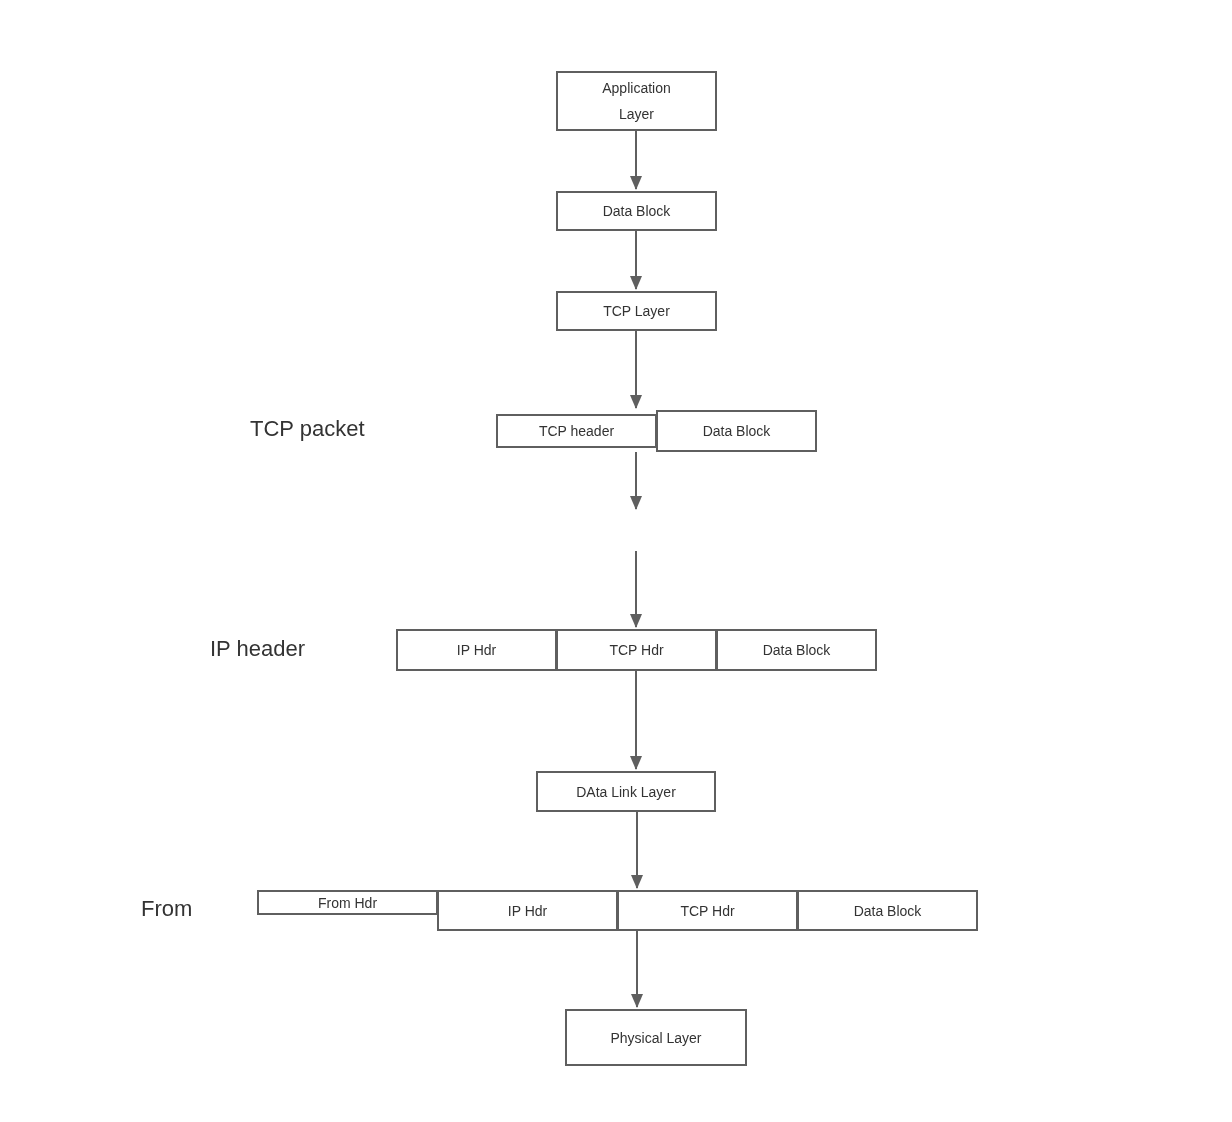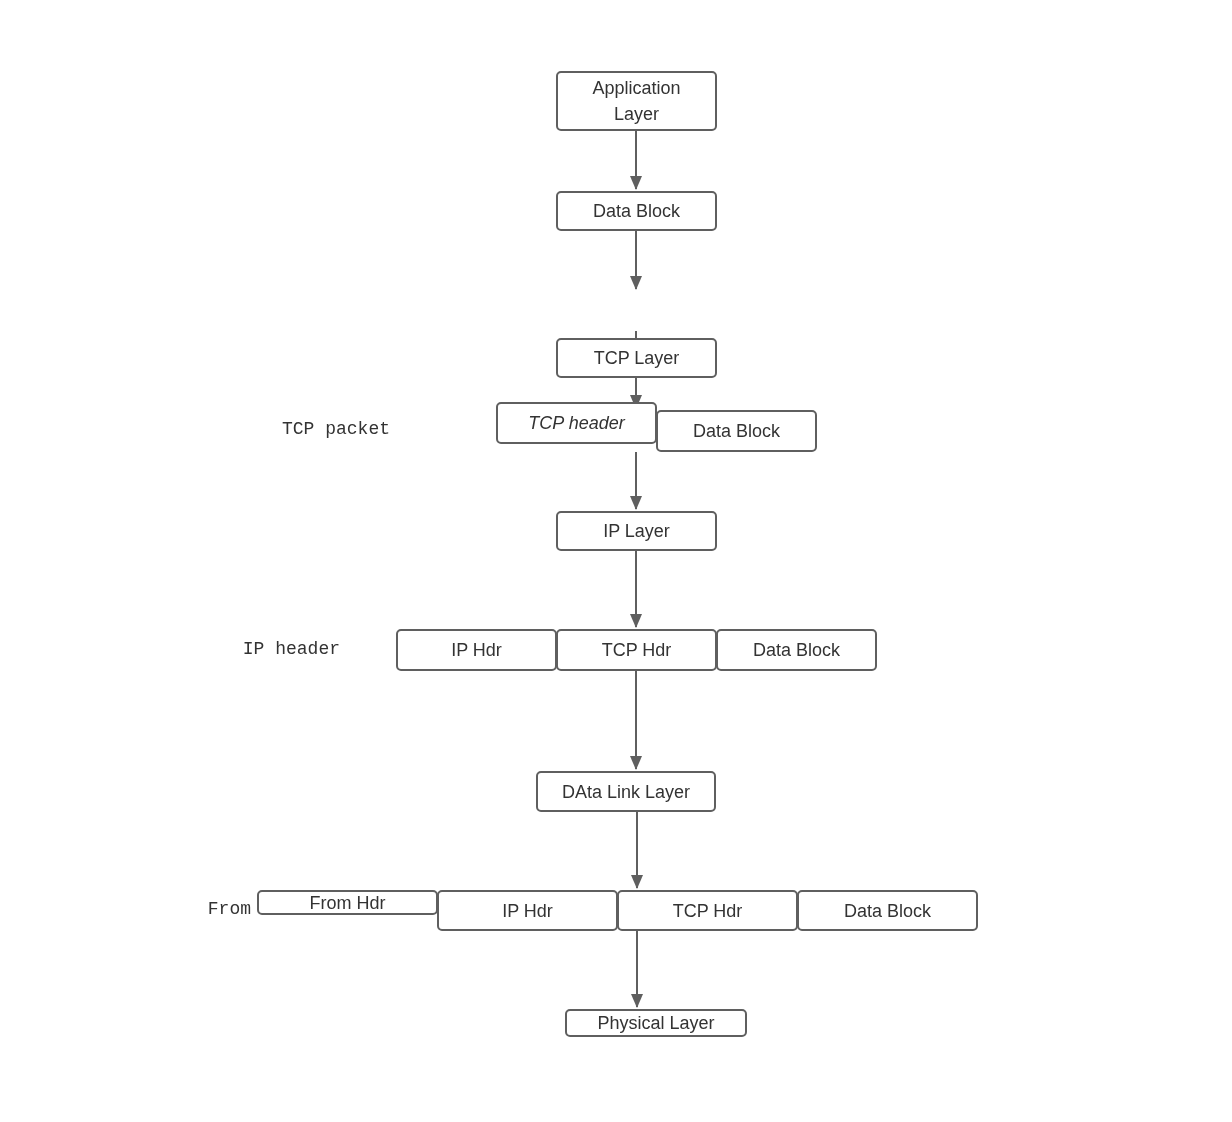--- a/index.html
+++ b/index.html
@@ -15,33 +15,32 @@
     width:1232px;height:1122px;
     background:var(--bg);
     font-family:"Liberation Sans", sans-serif;
     color:var(--text);
     overflow:hidden;
   }
   .node{
     position:absolute;
     box-sizing:border-box;
     border:2px solid var(--box-border);
-    border-radius:5px;
+    border-radius:0;
     background:var(--box-fill);
     display:flex;align-items:center;justify-content:center;
-    font-size:18px;line-height:26px;
+    font-size:14px;line-height:26px;
     text-align:center;
     white-space:pre-line;
   }
   .side-label{
     position:absolute;
-    font-size:18px;line-height:22px;
-    text-align:right;
+    font-size:22px;line-height:22px;
+    text-align:left;
     color:var(--text);
-    font-family:Liberation Mono, monospace;
   }
   .connectors{
     position:absolute;left:0;top:0;width:1232px;height:1122px;
   }
   .connectors line{stroke:var(--arrow);stroke-width:2;}
   .connectors .head{fill:var(--arrow);}
 </style>
 </head>
 <body>
 
@@ -61,36 +60,35 @@
     <line x1="636" y1="671" x2="636" y2="769" marker-end="url(#arrowhead)"></line>
     <line x1="637" y1="812" x2="637" y2="888" marker-end="url(#arrowhead)"></line>
     <line x1="637" y1="931" x2="637" y2="1007" marker-end="url(#arrowhead)"></line>
   </svg>
 
   <div class="node" style="left:556px;top:71px;width:161px;height:60px;">Application
 Layer</div>
 
   <div class="node" style="left:556px;top:191px;width:161px;height:40px;">Data Block</div>
 
-  <div class="node" style="left:556px;top:291px;width:161px;height:40px;margin-top:47px;">TCP Layer</div>
+  <div class="node" style="left:556px;top:291px;width:161px;height:40px;">TCP Layer</div>
 
   <div class="side-label" style="left:250px;top:418px;width:140px;">TCP packet</div>
-  <div class="node" style="left:496px;top:402px;width:161px;height:42px;font-style:italic;">TCP header</div>
+  <div class="node" style="left:496px;top:414px;width:161px;height:34px;">TCP header</div>
   <div class="node" style="left:656px;top:410px;width:161px;height:42px;">Data Block</div>
 
-  <div class="node" style="left:556px;top:511px;width:161px;height:40px;">IP Layer</div>
 
   <div class="side-label" style="left:210px;top:638px;width:130px;">IP header</div>
   <div class="node" style="left:396px;top:629px;width:161px;height:42px;">IP Hdr</div>
   <div class="node" style="left:556px;top:629px;width:161px;height:42px;">TCP Hdr</div>
   <div class="node" style="left:716px;top:629px;width:161px;height:42px;">Data Block</div>
 
   <div class="node" style="left:536px;top:771px;width:180px;height:41px;">DAta Link Layer</div>
 
   <div class="side-label" style="left:141px;top:898px;width:110px;">From</div>
   <div class="node" style="left:257px;top:890px;width:181px;height:25px;">From Hdr</div>
   <div class="node" style="left:437px;top:890px;width:181px;height:41px;">IP Hdr</div>
   <div class="node" style="left:617px;top:890px;width:181px;height:41px;">TCP Hdr</div>
   <div class="node" style="left:797px;top:890px;width:181px;height:41px;">Data Block</div>
 
-  <div class="node" style="left:565px;top:1009px;width:182px;height:28px;">Physical Layer</div>
+  <div class="node" style="left:565px;top:1009px;width:182px;height:57px;">Physical Layer</div>
 
 </div>
 
 </body></html>

